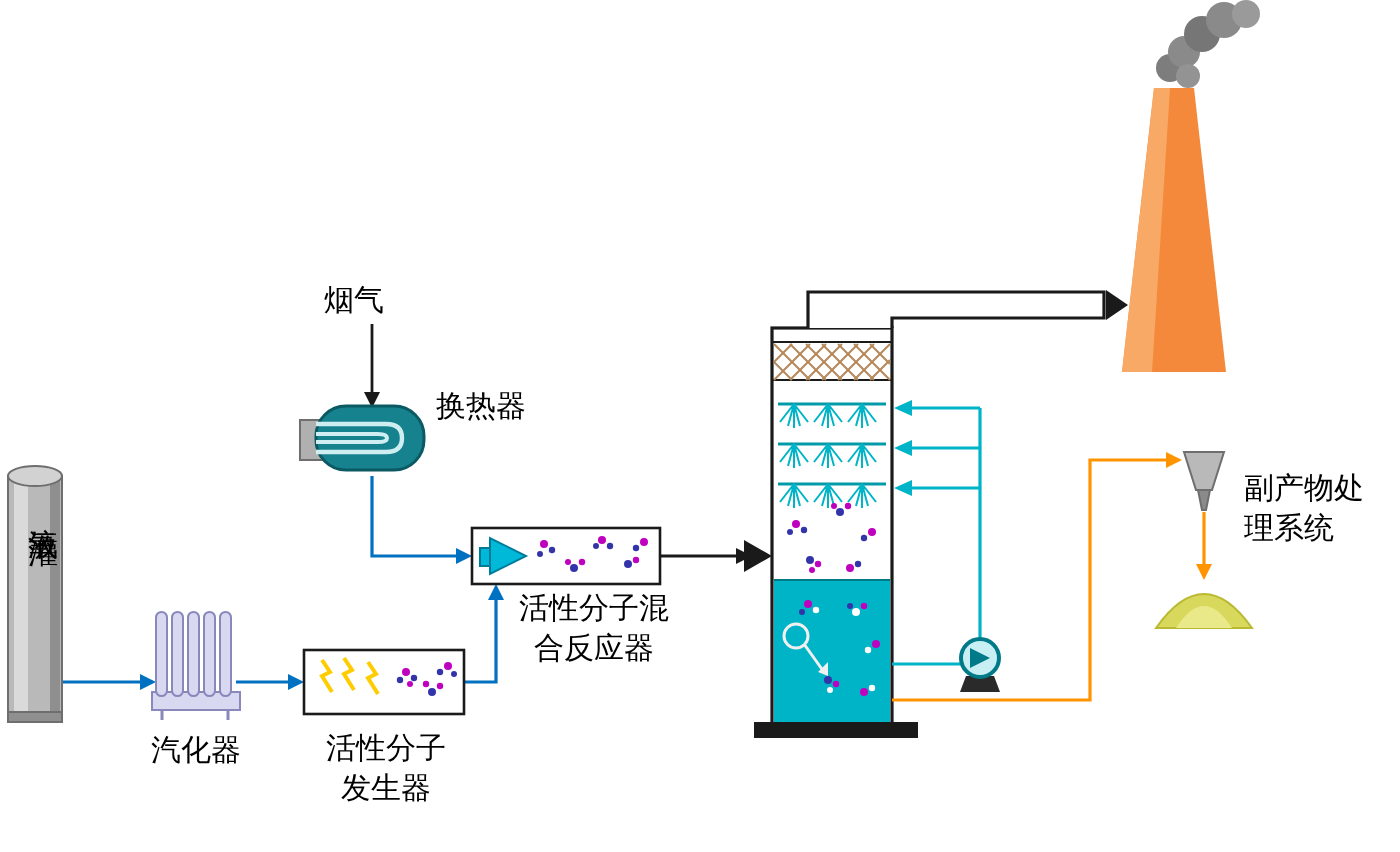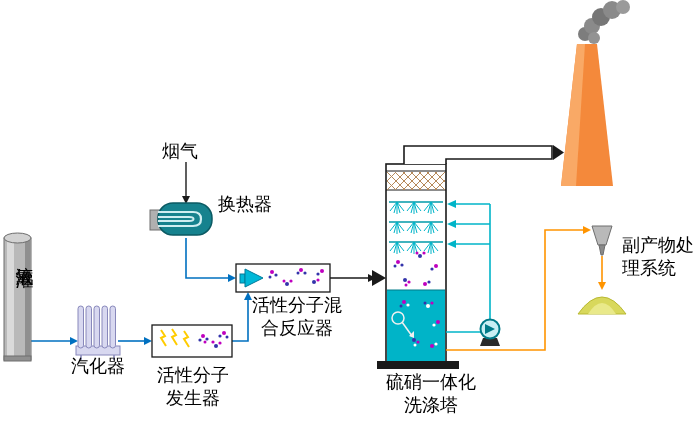--- a/index.html
+++ b/index.html
@@ -2,21 +2,21 @@
 <html><head>
 <meta charset="utf-8">
 <style>
   html,body{margin:0;padding:0;background:#ffffff;}
   .stage{
     position:relative;width:700px;height:426px;background:#ffffff;overflow:hidden;
     font-family:"Liberation Sans","DejaVu Sans",sans-serif;
   }
   .stage svg{position:absolute;left:0;top:0;}
   .lbl{
-    position:absolute;font-size:18px;color:#000;line-height:1.3;white-space:nowrap;font-family:Liberation Mono, monospace;
+    position:absolute;font-size:15px;color:#000;line-height:1.3;white-space:nowrap;
   }
   .lbl.center{text-align:center;}
   .lbl .line{display:block;}
 </style>
 </head>
 <body>
 
 <div class="stage">
 
   <svg width="700" height="426" viewBox="0 0 700 426">
@@ -248,39 +248,35 @@
       <circle cx="592" cy="26" r="8" fill="#8a8a8a"></circle>
       <circle cx="601" cy="17" r="9" fill="#767676"></circle>
       <circle cx="612" cy="10" r="9" fill="#8a8a8a"></circle>
       <circle cx="623" cy="7" r="7" fill="#9a9a9a"></circle>
       <circle cx="594" cy="38" r="6" fill="#939393"></circle>
     </g>
   </svg>
 
   <div class="lbl" style="left:11px;top:252px;writing-mode:vertical-rl;text-orientation:upright;letter-spacing:2px">液氧灌</div>
 
-  <div class="lbl center" style="left:70px;top:356px;width:56px">汽化器</div>
+  <div class="lbl center" style="left:70px;top:366px;width:56px">汽化器</div>
 
   <div class="lbl" style="left:162px;top:141px">烟气</div>
 
   <div class="lbl" style="left:218px;top:194px">换热器</div>
 
   <div class="lbl center" style="left:147px;top:365px;width:92px">
     <span class="line">活性分子</span>
     <span class="line">发生器</span>
   </div>
 
   <div class="lbl center" style="left:247px;top:295px;width:100px">
     <span class="line">活性分子混</span>
     <span class="line">合反应器</span>
   </div>
 
-  <div class="lbl center" style="left:385px;top:372px;width:92px">
-    <span class="line">硫硝一体化</span>
-    <span class="line">洗涤塔</span>
-  </div>
 
   <div class="lbl" style="left:622px;top:235px;width:80px">
     <span class="line">副产物处</span>
     <span class="line">理系统</span>
   </div>
 
 </div>
 
 </body></html>

